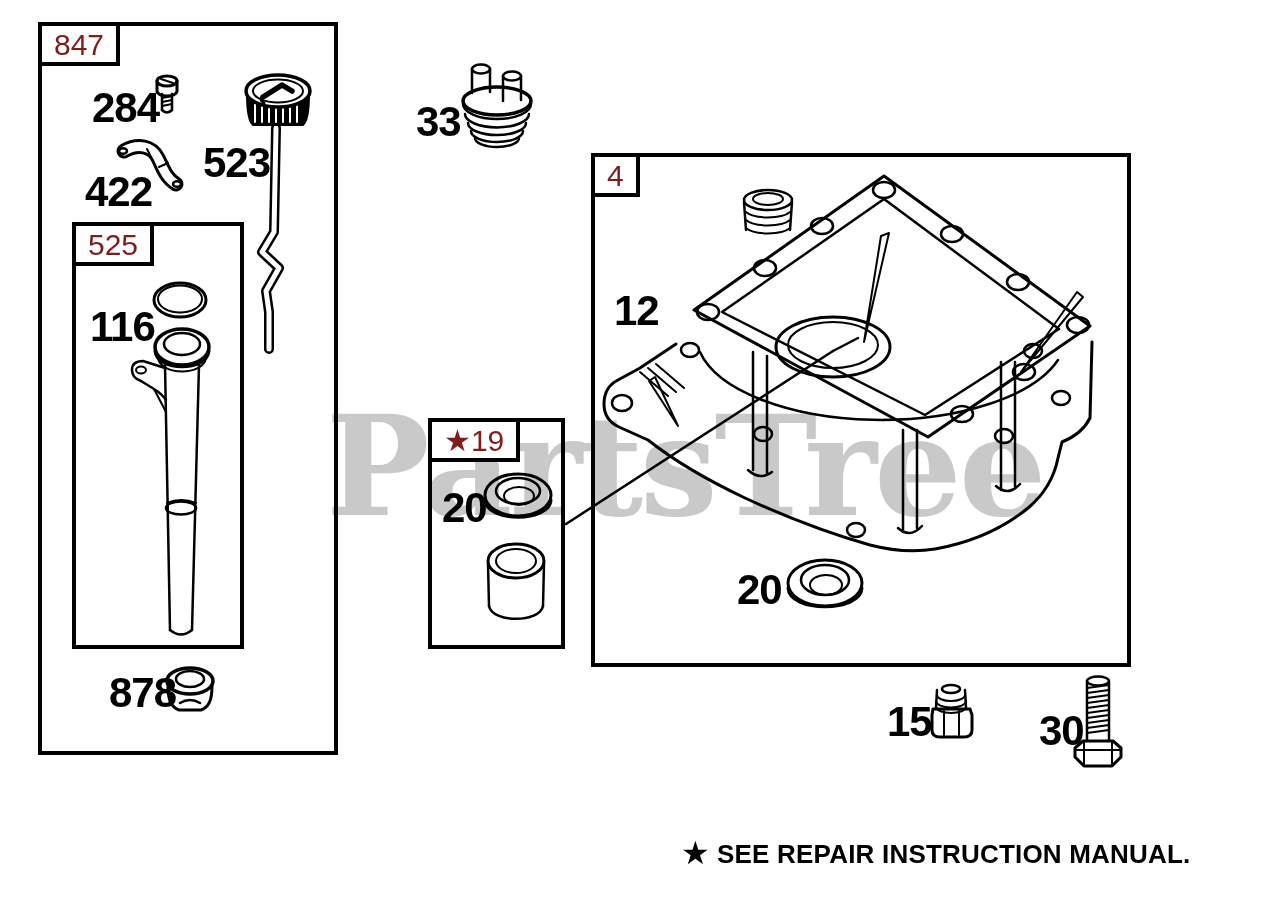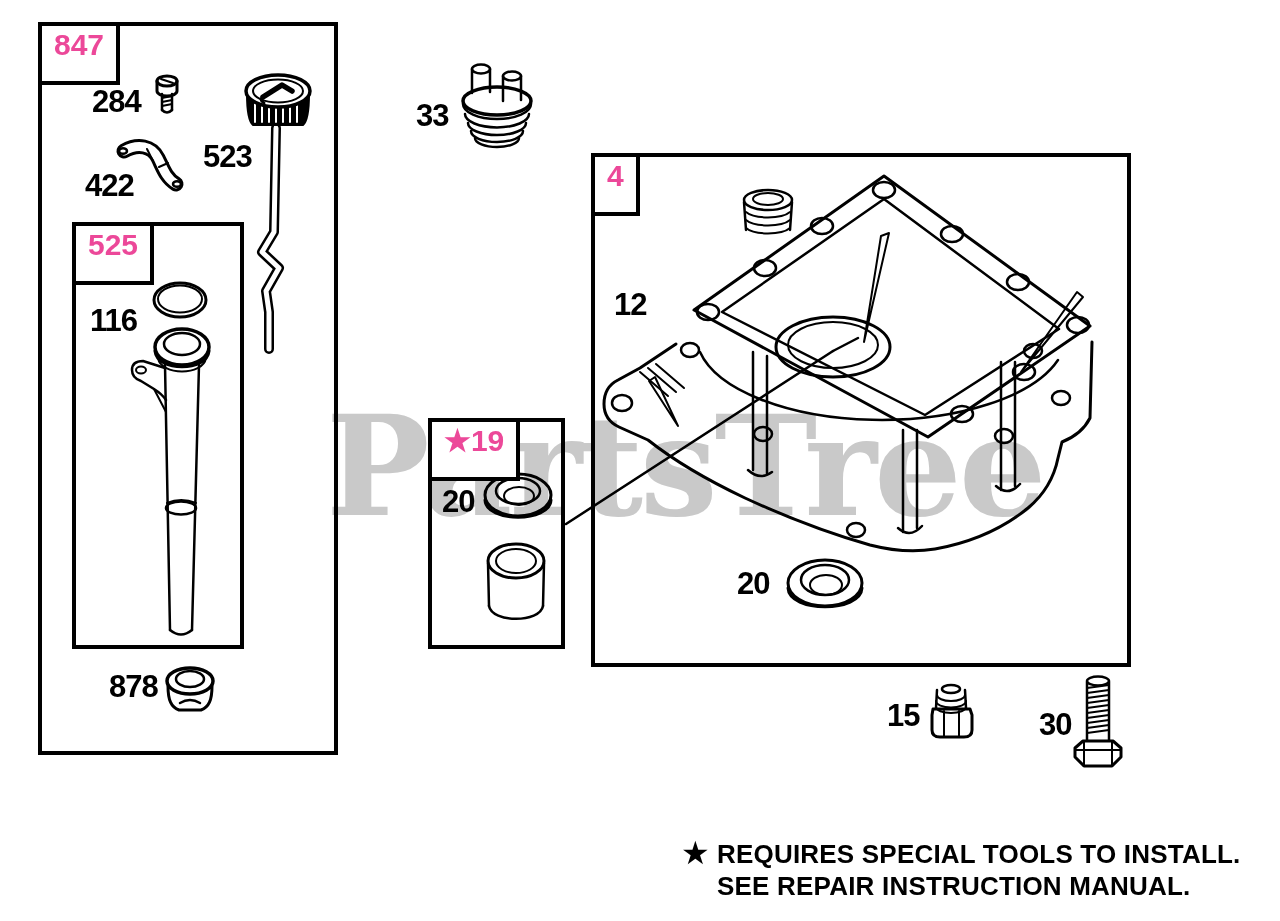--- a/index.html
+++ b/index.html
@@ -5,22 +5,22 @@
   html,body{margin:0;padding:0;background:#fff;}
   #canvas{position:relative;width:1280px;height:921px;background:#fff;overflow:hidden;
           font-family:"Liberation Sans",sans-serif;}
   .wm{position:absolute;left:326px;top:398px;font-family:"DejaVu Serif",serif;
       font-weight:bold;font-size:138px;line-height:1;color:#c9c9c9;letter-spacing:-3px;
       z-index:1;white-space:nowrap;}
   svg.art{position:absolute;left:0;top:0;z-index:2;}
   svg.art *{vector-effect:non-scaling-stroke;}
   .gbox{position:absolute;border:4px solid #000;z-index:3;background:transparent;}
   .gbox .tag{position:absolute;left:-4px;top:-4px;border:4px solid #000;background:#fff;
-      font-weight:bold;font-size:30px;padding:2px 12px 20px 12px;line-height:1.1;color:#ec4899;}
-  .plabel{position:absolute;z-index:4;font-weight:bold;font-size:31px;color:#000;
+      font-weight:normal;font-size:30px;padding:2px 12px 1px 12px;line-height:1.1;color:#7f1d1d;}
+  .plabel{position:absolute;z-index:4;font-weight:bold;font-size:42px;color:#000;
       letter-spacing:-1px;white-space:nowrap;}
   .note{position:absolute;z-index:4;color:#000;}
   .note .star{position:absolute;left:0;top:-4px;font-size:32px;}
   .note .l1,.note .l2{margin-left:36px;font-weight:bold;font-size:26px;line-height:32px;
       letter-spacing:.2px;white-space:nowrap;}
 </style>
 </head>
 <body>
 
 <div id="canvas">
@@ -205,17 +205,16 @@
   <div class="plabel" style="left:109px;top:669px;">878</div>
   <div class="plabel" style="left:416px;top:98px;">33</div>
   <div class="plabel" style="left:614px;top:287px;">12</div>
   <div class="plabel" style="left:442px;top:484px;">20</div>
   <div class="plabel" style="left:737px;top:566px;">20</div>
   <div class="plabel" style="left:887px;top:698px;">15</div>
   <div class="plabel" style="left:1039px;top:707px;">30</div>
 
   <div class="note" style="left:681px;top:838px;">
     <span class="star">★</span>
-    <div class="l1">REQUIRES SPECIAL TOOLS TO INSTALL.</div>
     <div class="l2">SEE REPAIR INSTRUCTION MANUAL.</div>
   </div>
 
 </div>
 
 </body></html>

